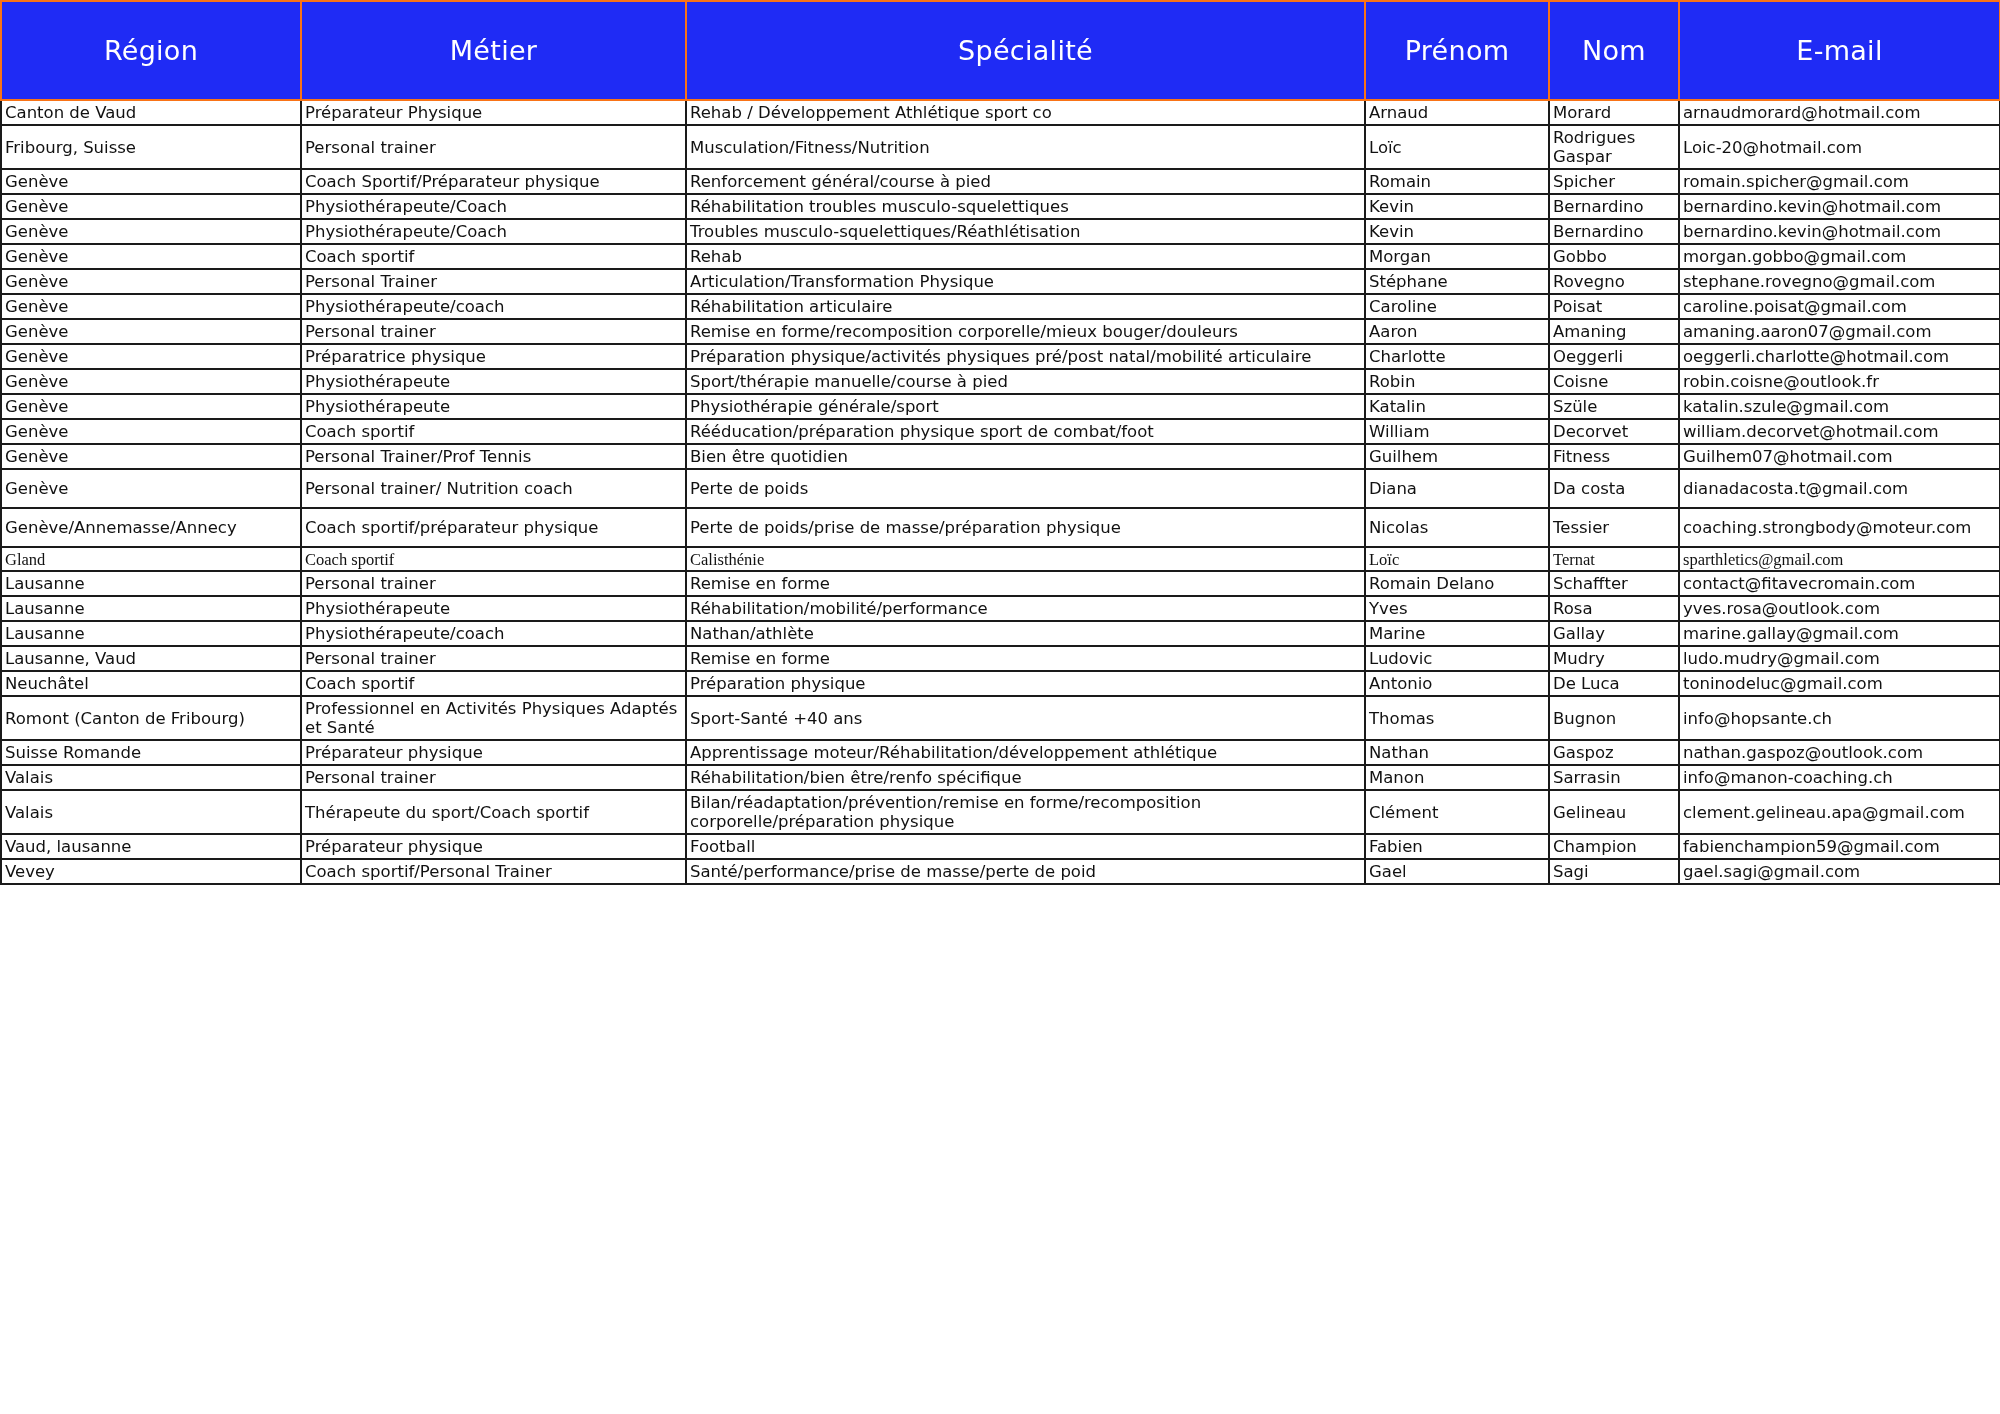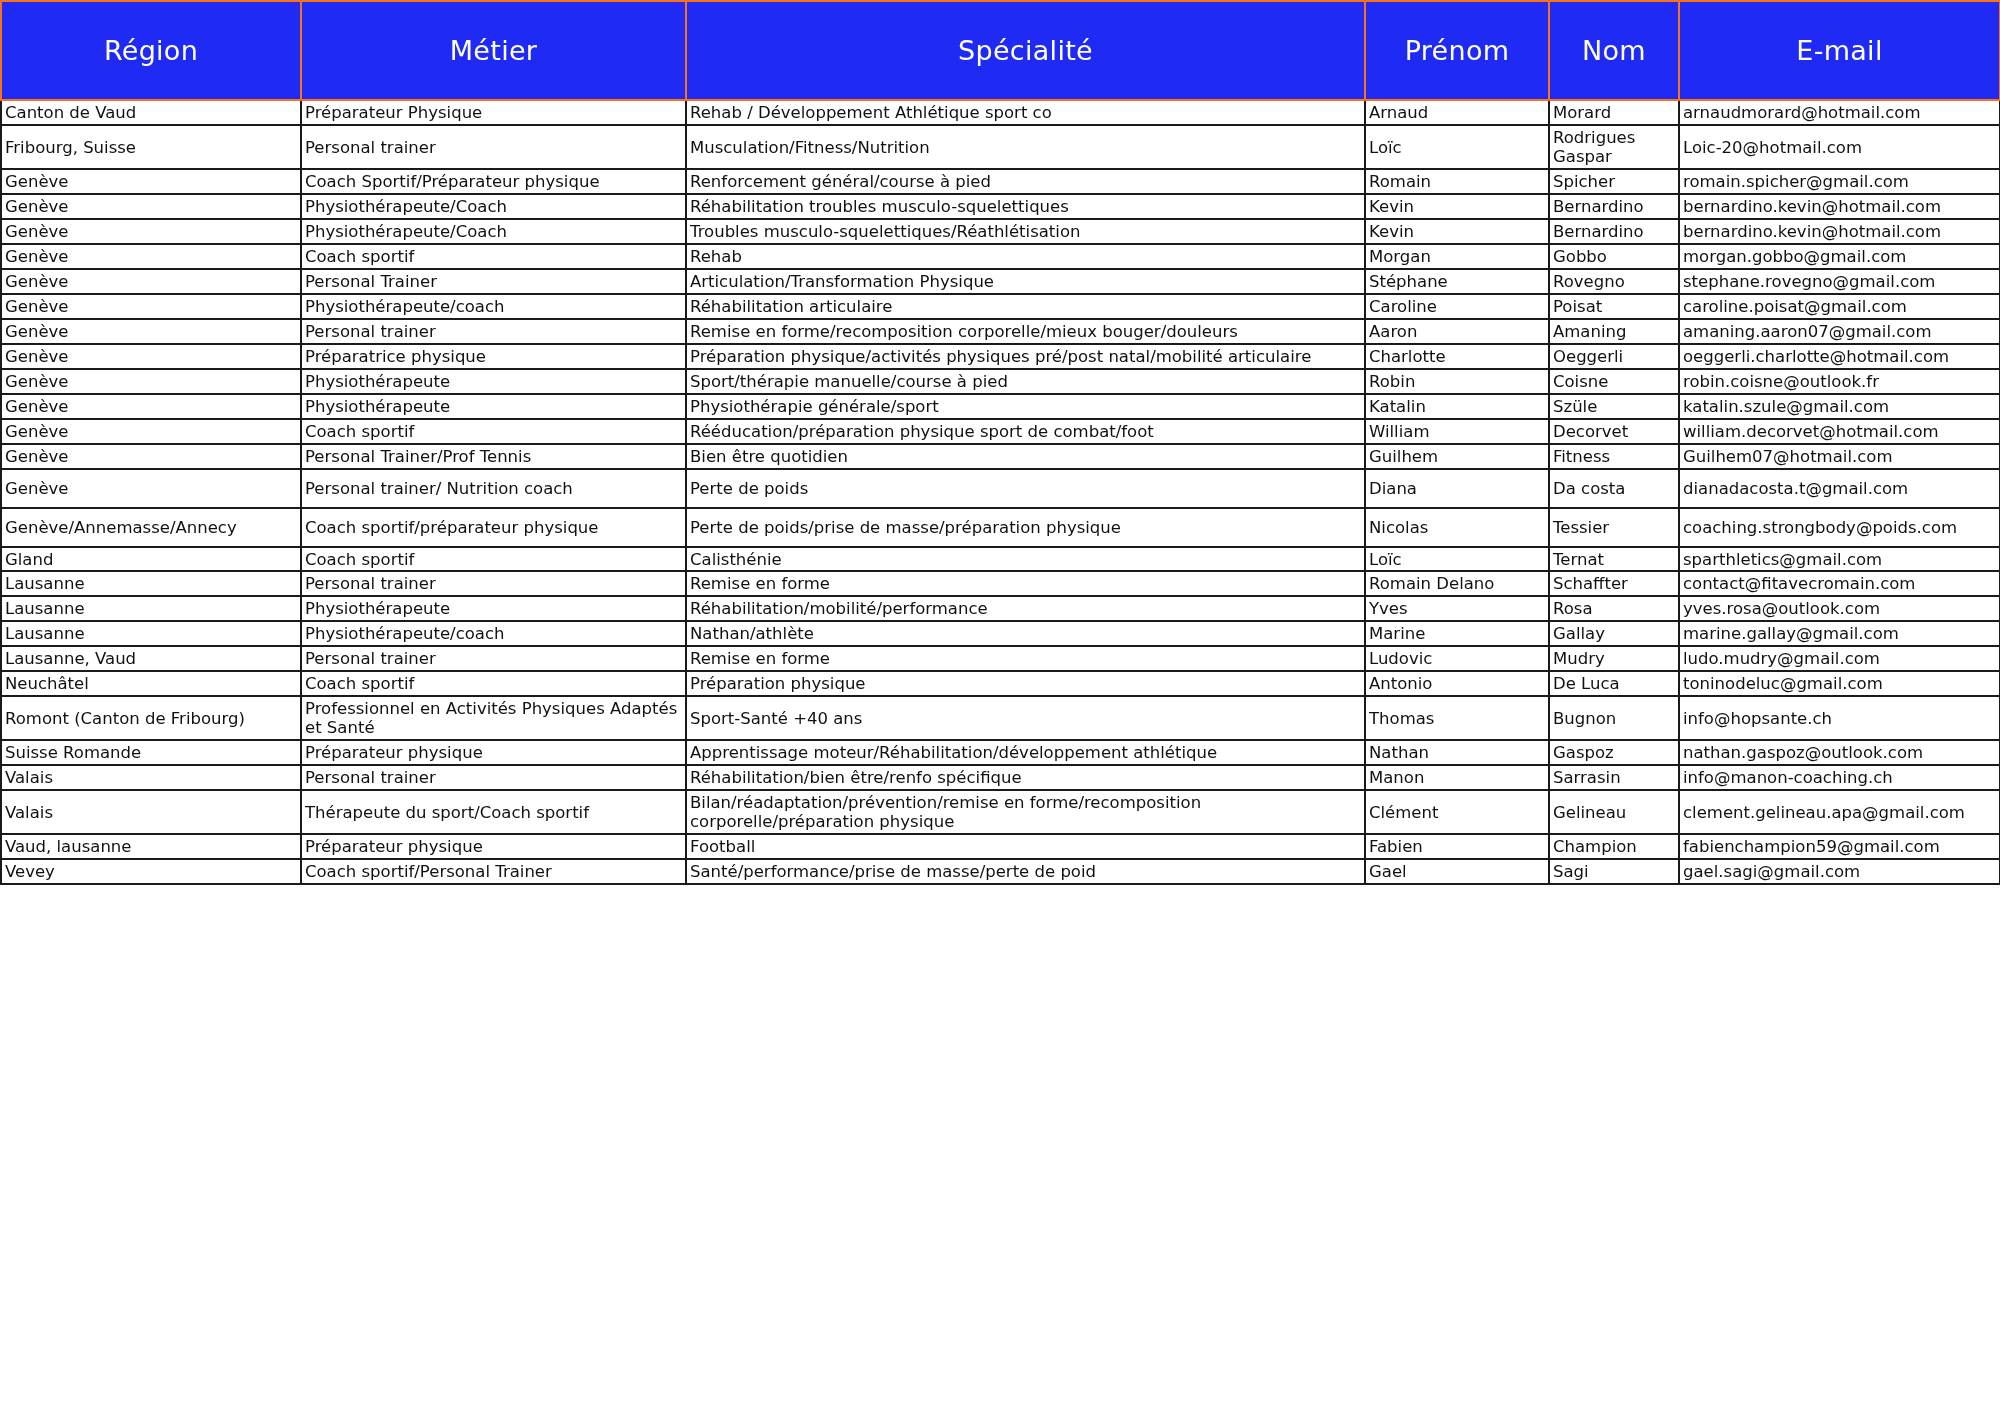--- a/index.html
+++ b/index.html
@@ -47,21 +47,21 @@
       line-height: 19px;
       padding: 0 3px;
       vertical-align: middle;
       height: 23px;
       white-space: nowrap;
       overflow: hidden;
     }
     td.wrap { white-space: normal; }
     tr.tall td { height: 42px; }
     tr.tall2 td { height: 37px; }
-    tr.tall4 td { height: 22px; }
+    tr.tall4 td { height: 22px; font-family: Liberation Serif, serif; }
   </style>
 </head>
 <body>
 
 <table>
   <colgroup>
     <col class="c-region">
       <col class="c-metier">
       <col class="c-spec">
       <col class="c-prenom">
@@ -198,21 +198,21 @@
         <td>Diana</td>
         <td>Da costa</td>
         <td>dianadacosta.t@gmail.com</td>
       </tr>
       <tr class="tall2">
         <td>Genève/Annemasse/Annecy</td>
         <td>Coach sportif/préparateur physique</td>
         <td>Perte de poids/prise de masse/préparation physique</td>
         <td>Nicolas</td>
         <td>Tessier</td>
-        <td>coaching.strongbody@poids.com</td>
+        <td>coaching.strongbody@moteur.com</td>
       </tr>
       <tr class="tall4">
         <td>Gland</td>
         <td>Coach sportif</td>
         <td>Calisthénie</td>
         <td>Loïc</td>
         <td>Ternat</td>
         <td>sparthletics@gmail.com</td>
       </tr>
       <tr>

